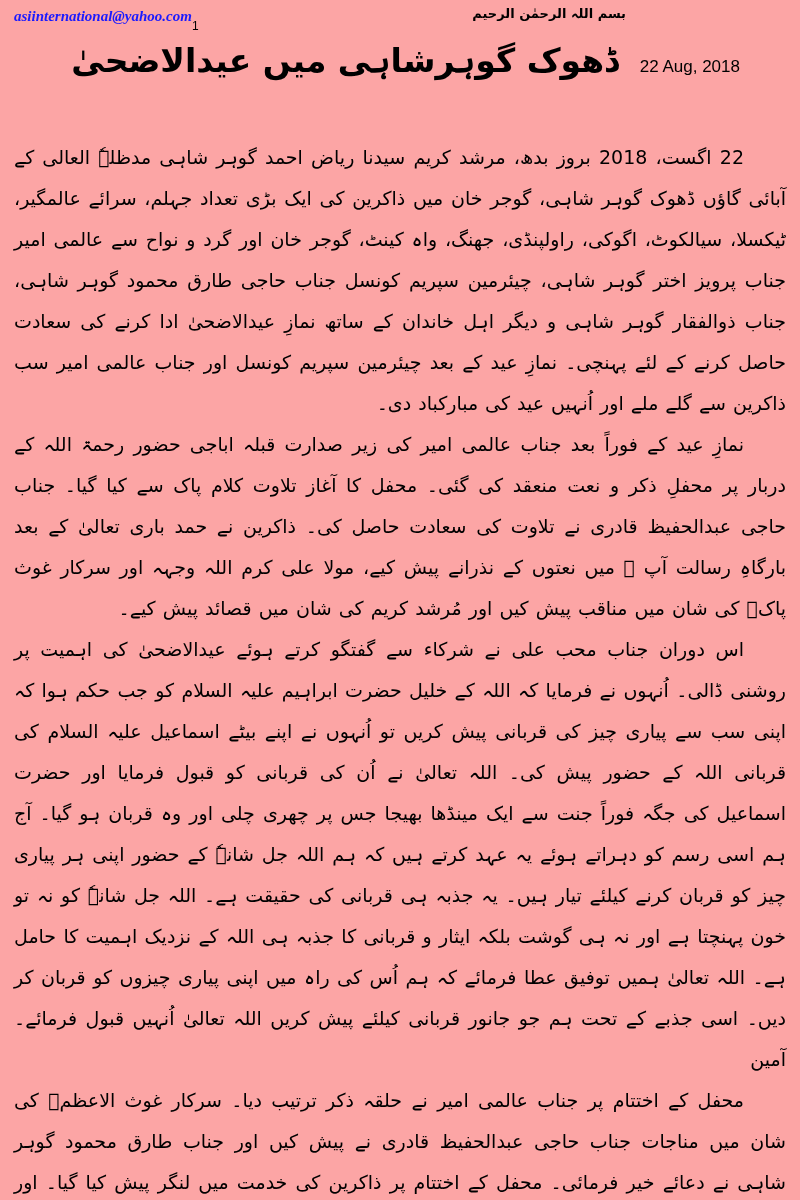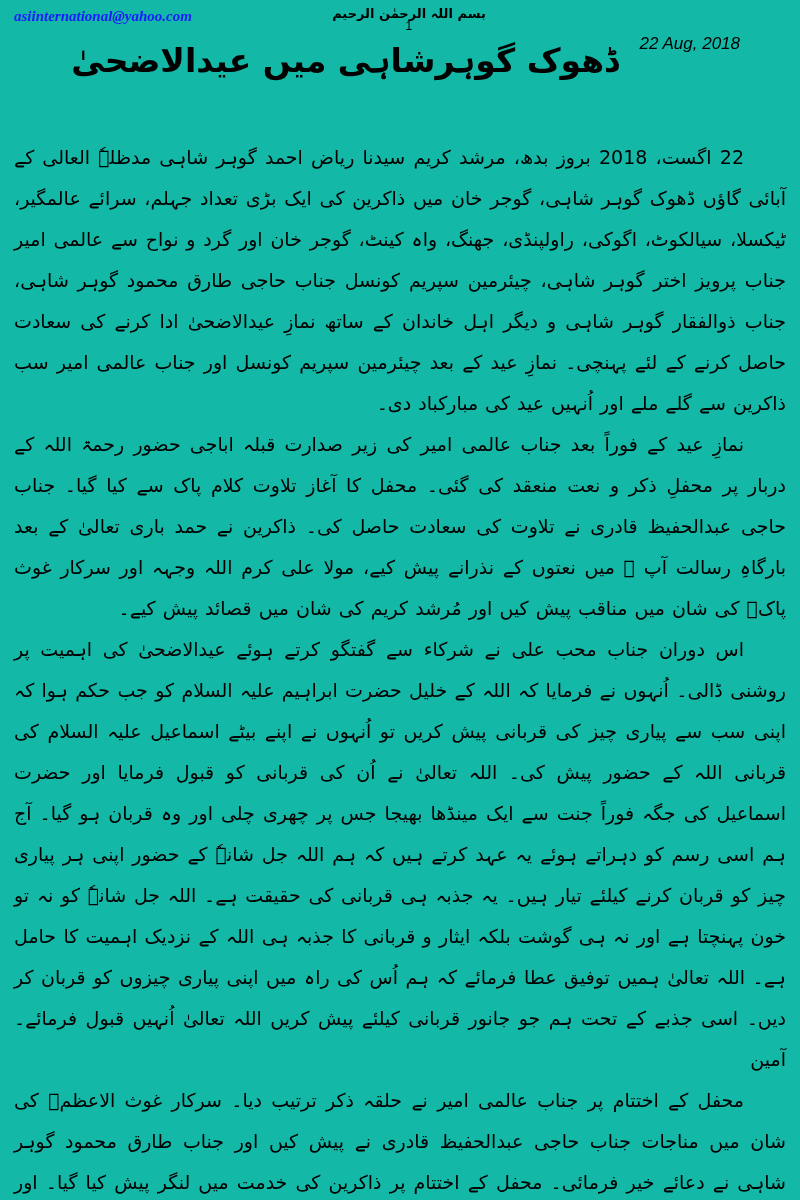--- a/index.html
+++ b/index.html
@@ -1,21 +1,21 @@
 <!DOCTYPE html>
 <html lang="ur"><head>
 <meta charset="utf-8">
 <style>
   * { margin: 0; padding: 0; box-sizing: border-box; }
   html, body { background: #ffffff; }
   .page {
     width: 800px;
     height: 1200px;
     margin: 0 auto;
-    background: #14b8a6;
+    background: #fca5a5;
     color: #000000;
     font-family: "DejaVu Sans", sans-serif;
     position: relative;
     padding: 6px 14px 16px 14px;
     overflow: hidden;
   }
   
   .top-row {
     display: flex;
     align-items: flex-start;
@@ -24,21 +24,20 @@
   .top-email {
     font-family: "Liberation Serif", "DejaVu Serif", serif;
     font-style: italic;
     font-weight: bold;
     font-size: 15px;
     color: #1a1aff;
     text-decoration: none;
     margin-top: 2px;
   }
   .bismillah-block {
-    text-align: center;
     flex: 1;
     margin-right: 120px; 
   }
   .bismillah {
     font-size: 13px;
     font-weight: bold;
     direction: rtl;
   }
   .page-number {
     font-size: 12px;
@@ -49,25 +48,24 @@
   
   .title-row {
     position: relative;
     text-align: center;
     margin-top: 2px;
     height: 78px;
   }
   .doc-date {
     position: absolute;
     right: 46px;
-    top: 1px;
+    top: 24px;
     font-family: "Liberation Sans", sans-serif;
     font-size: 17px;
     color: #000000;
-    font-style: italic;
   }
   .doc-title {
     display: inline-block;
     direction: rtl;
     font-size: 33px;
     font-weight: bold;
     margin-right: 110px; 
     margin-top: 8px;
     letter-spacing: 0px;
   }

